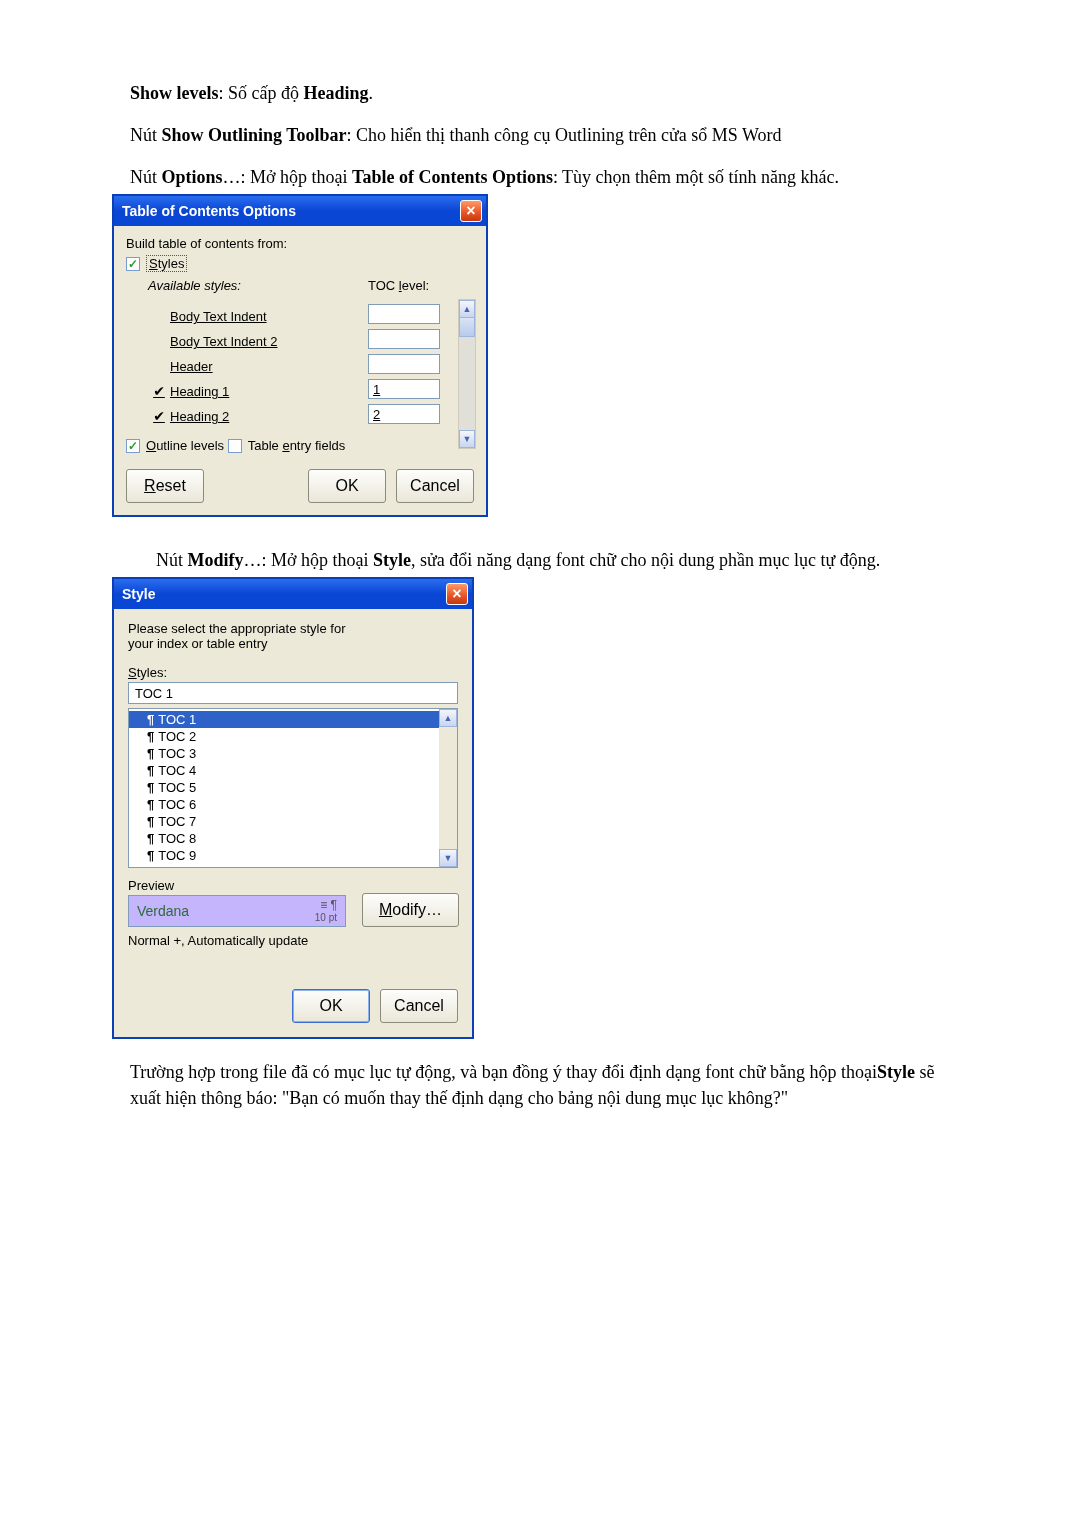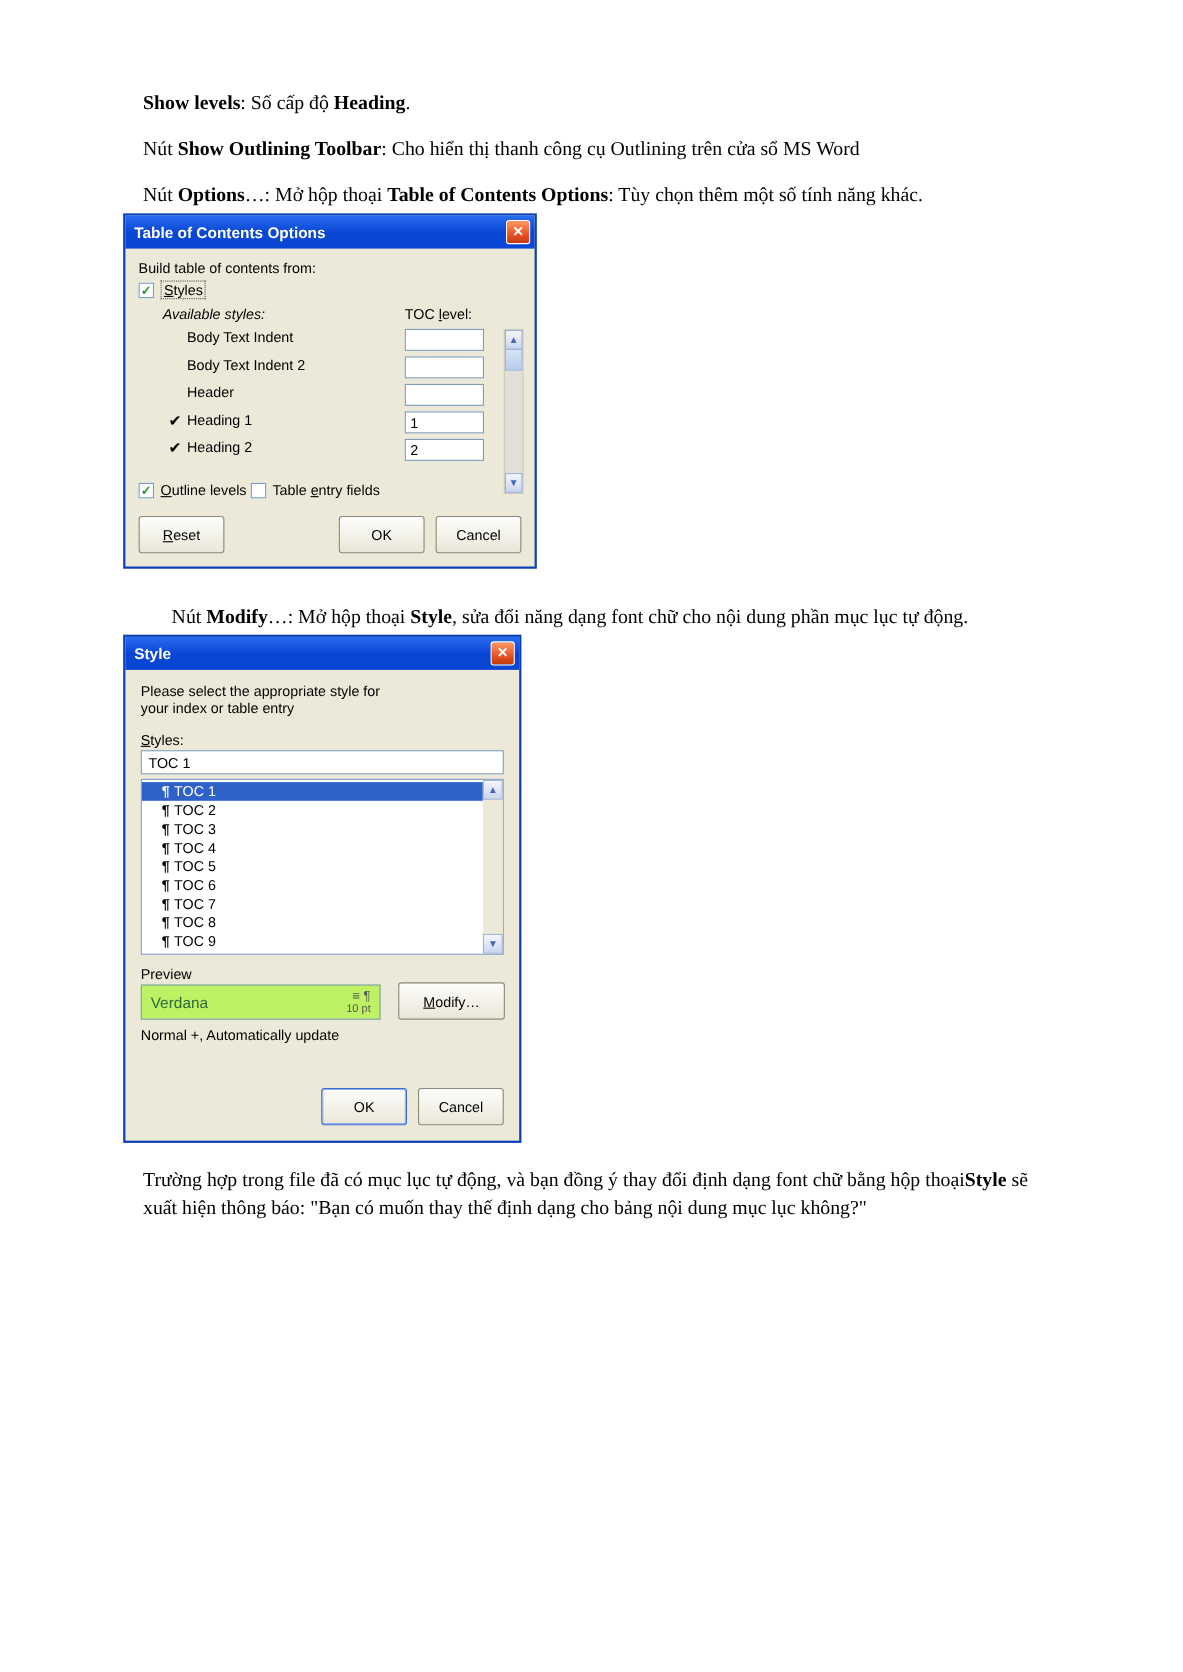--- a/index.html
+++ b/index.html
@@ -93,22 +93,23 @@
     display: flex;
     margin-top: 6px;
     margin-left: 22px;
   }
   .styles-table {
     margin-left: 22px;
     position: relative;
   }
   .style-row {
     display: flex;
-    align-items: flex-start;
+    align-items: flex-end;
     height: 25px;
+    text-decoration: underline;
   }
   .style-check {
     width: 22px;
     text-align: center;
     font-family: Arial,sans-serif;
     font-size: 14px;
   }
   .style-name {
     flex: 0 0 198px;
   }
@@ -154,21 +155,21 @@
     display: inline-flex;
     align-items: center;
     justify-content: center;
     min-width: 78px;
     height: 24px;
     background: linear-gradient(to bottom, #fdfdfc, #eae7d8);
     border: 1px solid #8b8b7b;
     border-radius: 3px;
     padding: 16px 12px;
     font-family: Tahoma, Arial, sans-serif;
-    font-size: 13px;
+    font-size: 16px;
     color: #000;
     box-sizing: border-box;
   }
   .xp-button.disabled {
     color: #9b9b8e;
   }
   .xp-button.default {
     border: 1px solid #3a6ed5;
     box-shadow: inset 0 0 0 1px #8ab0f0;
   }
@@ -239,21 +240,21 @@
   .li-row.selected {
     background: #2f62c9;
     color: #fff;
   }
   .para-mark {
     font-weight: bold;
   }
   .li-row.selected .para-mark { color:#fff; }
   .preview-box {
     height: 32px;
-    background: #bef264;
+    background: #c4b5fd;
     border: 1px solid #7f9db9;
     box-sizing: border-box;
     display: flex;
     align-items: center;
     justify-content: space-between;
     padding: 0 8px;
     margin-top: 2px;
   }
   .preview-font {
     color: #2f6a3a;

